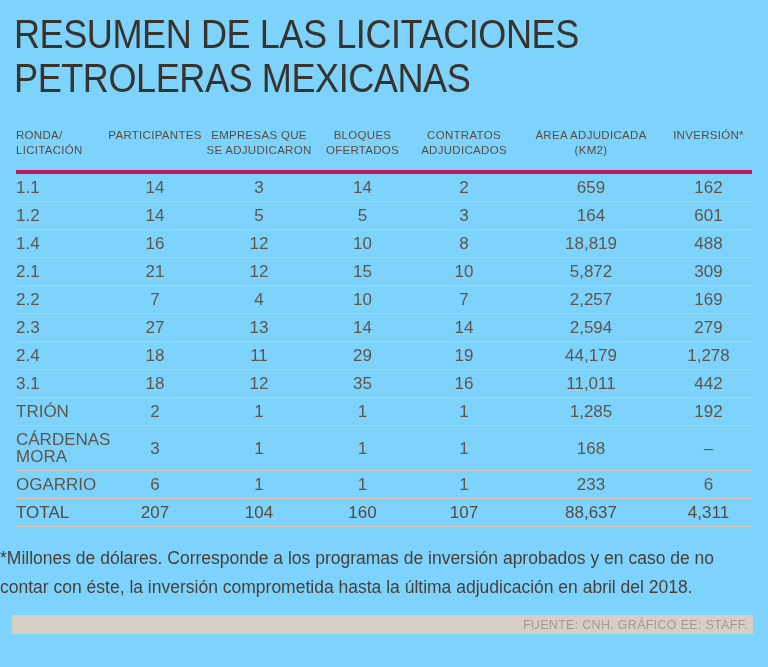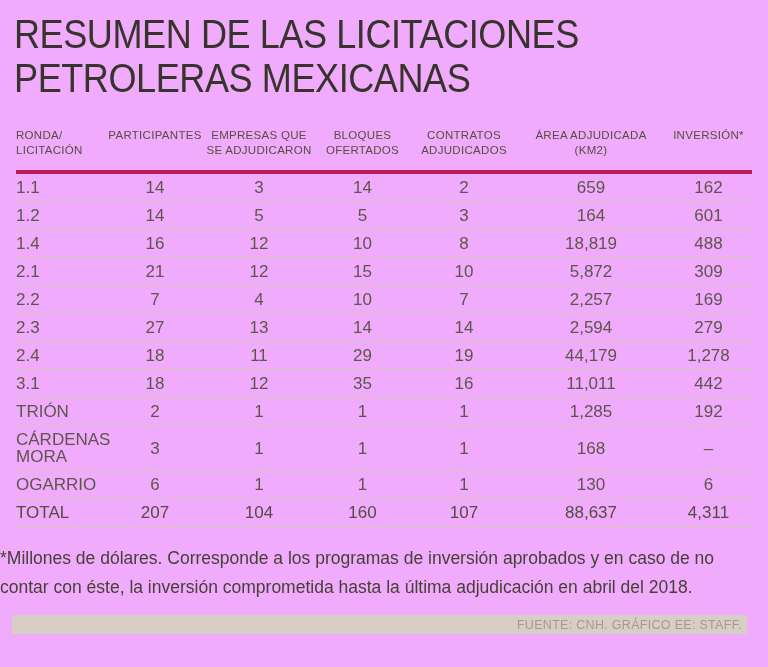--- a/index.html
+++ b/index.html
@@ -4,21 +4,21 @@
 <style>
   html, body {
     margin: 0;
     padding: 0;
     font-family: "Liberation Sans", sans-serif;
   }
   .canvas {
     position: relative;
     width: 768px;
     height: 667px;
-    background: #f0abfc;
+    background: #7dd3fc;
     overflow: hidden;
   }
   .title {
     position: absolute;
     left: 14px;
     top: 12px;
     margin: 0;
     font-size: 41px;
     line-height: 44px;
     font-weight: 400;
@@ -71,21 +71,21 @@
     top: 544px;
     width: 742px;
     margin: 0;
     font-size: 17.5px;
     line-height: 29px;
     color: #473f38;
   }
   .source-bar {
     position: absolute;
     left: 12px;
-    right: 21px;
+    right: 15px;
     top: 615px;
     height: 19px;
     background: #d8cfc4;
     text-align: right;
   }
   .source-bar span {
     font-size: 12.5px;
     line-height: 19px;
     letter-spacing: 0.3px;
     color: #a59a8d;
@@ -210,21 +210,21 @@
           <td>1</td>
           <td>168</td>
           <td>–</td>
         </tr>
         <tr>
           <td class="row-label">OGARRIO</td>
           <td>6</td>
           <td>1</td>
           <td>1</td>
           <td>1</td>
-          <td>130</td>
+          <td>233</td>
           <td>6</td>
         </tr>
         <tr class="total-row">
           <td class="row-label">TOTAL</td>
           <td>207</td>
           <td>104</td>
           <td>160</td>
           <td>107</td>
           <td>88,637</td>
           <td>4,311</td>

